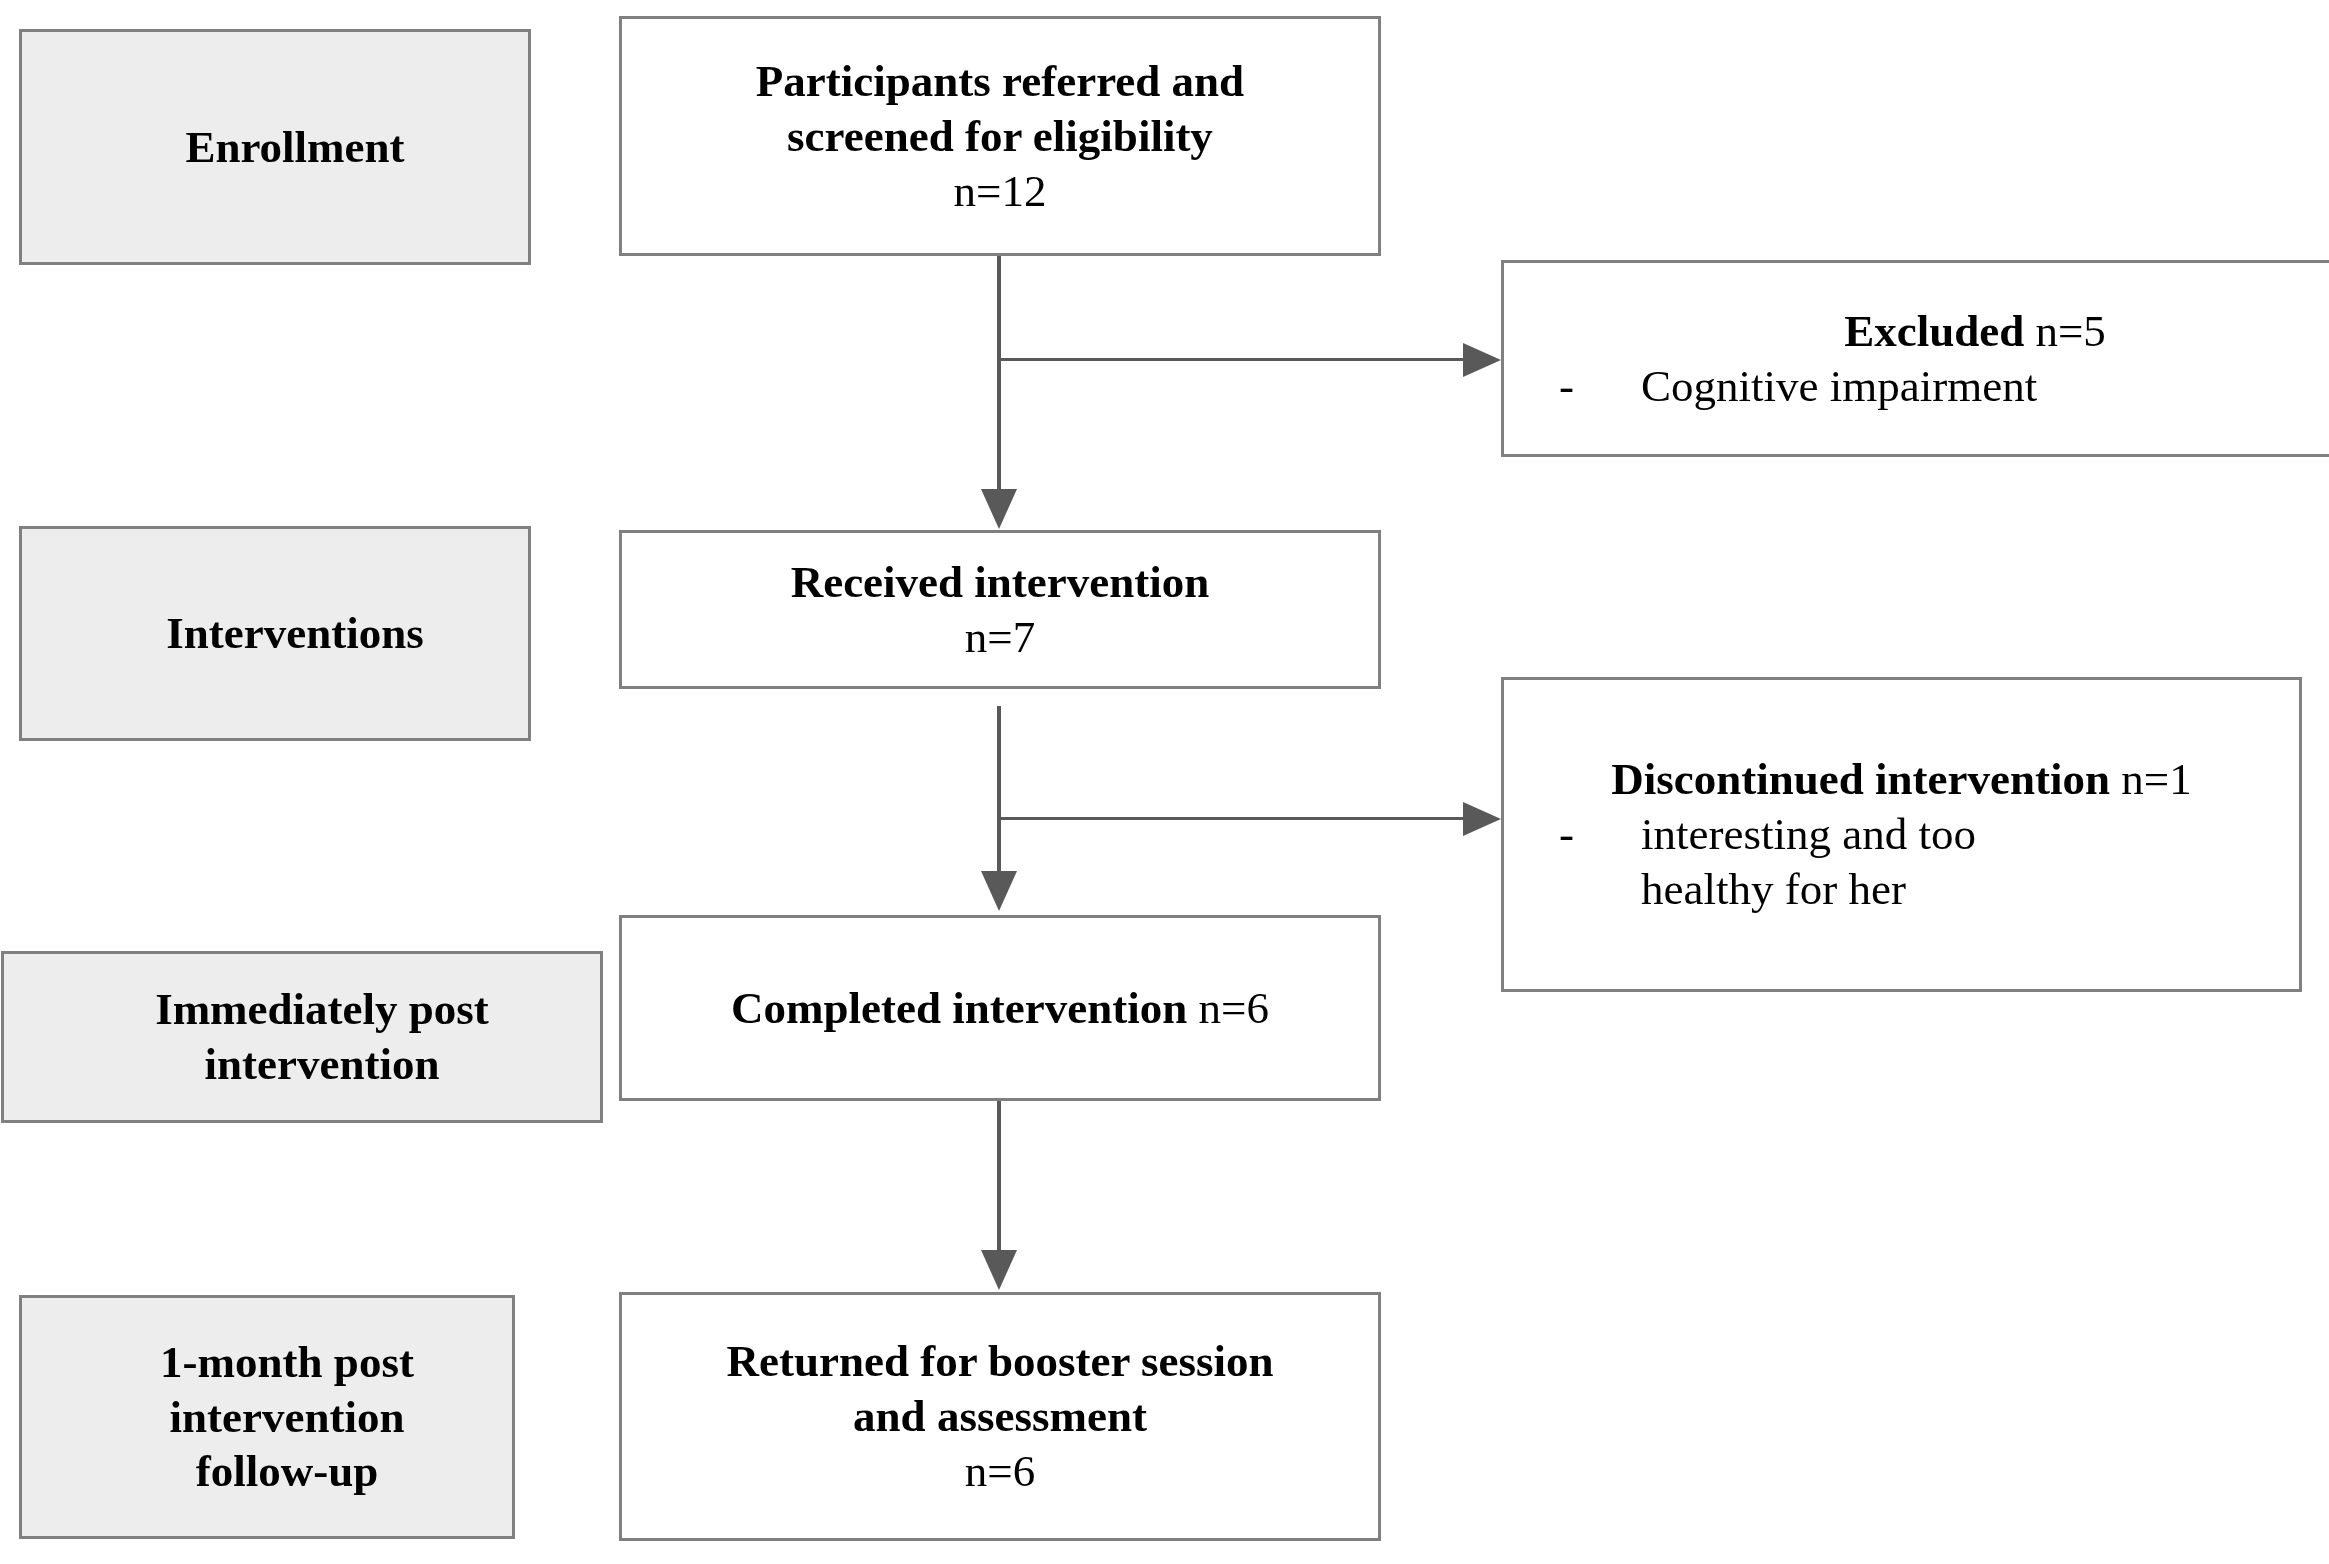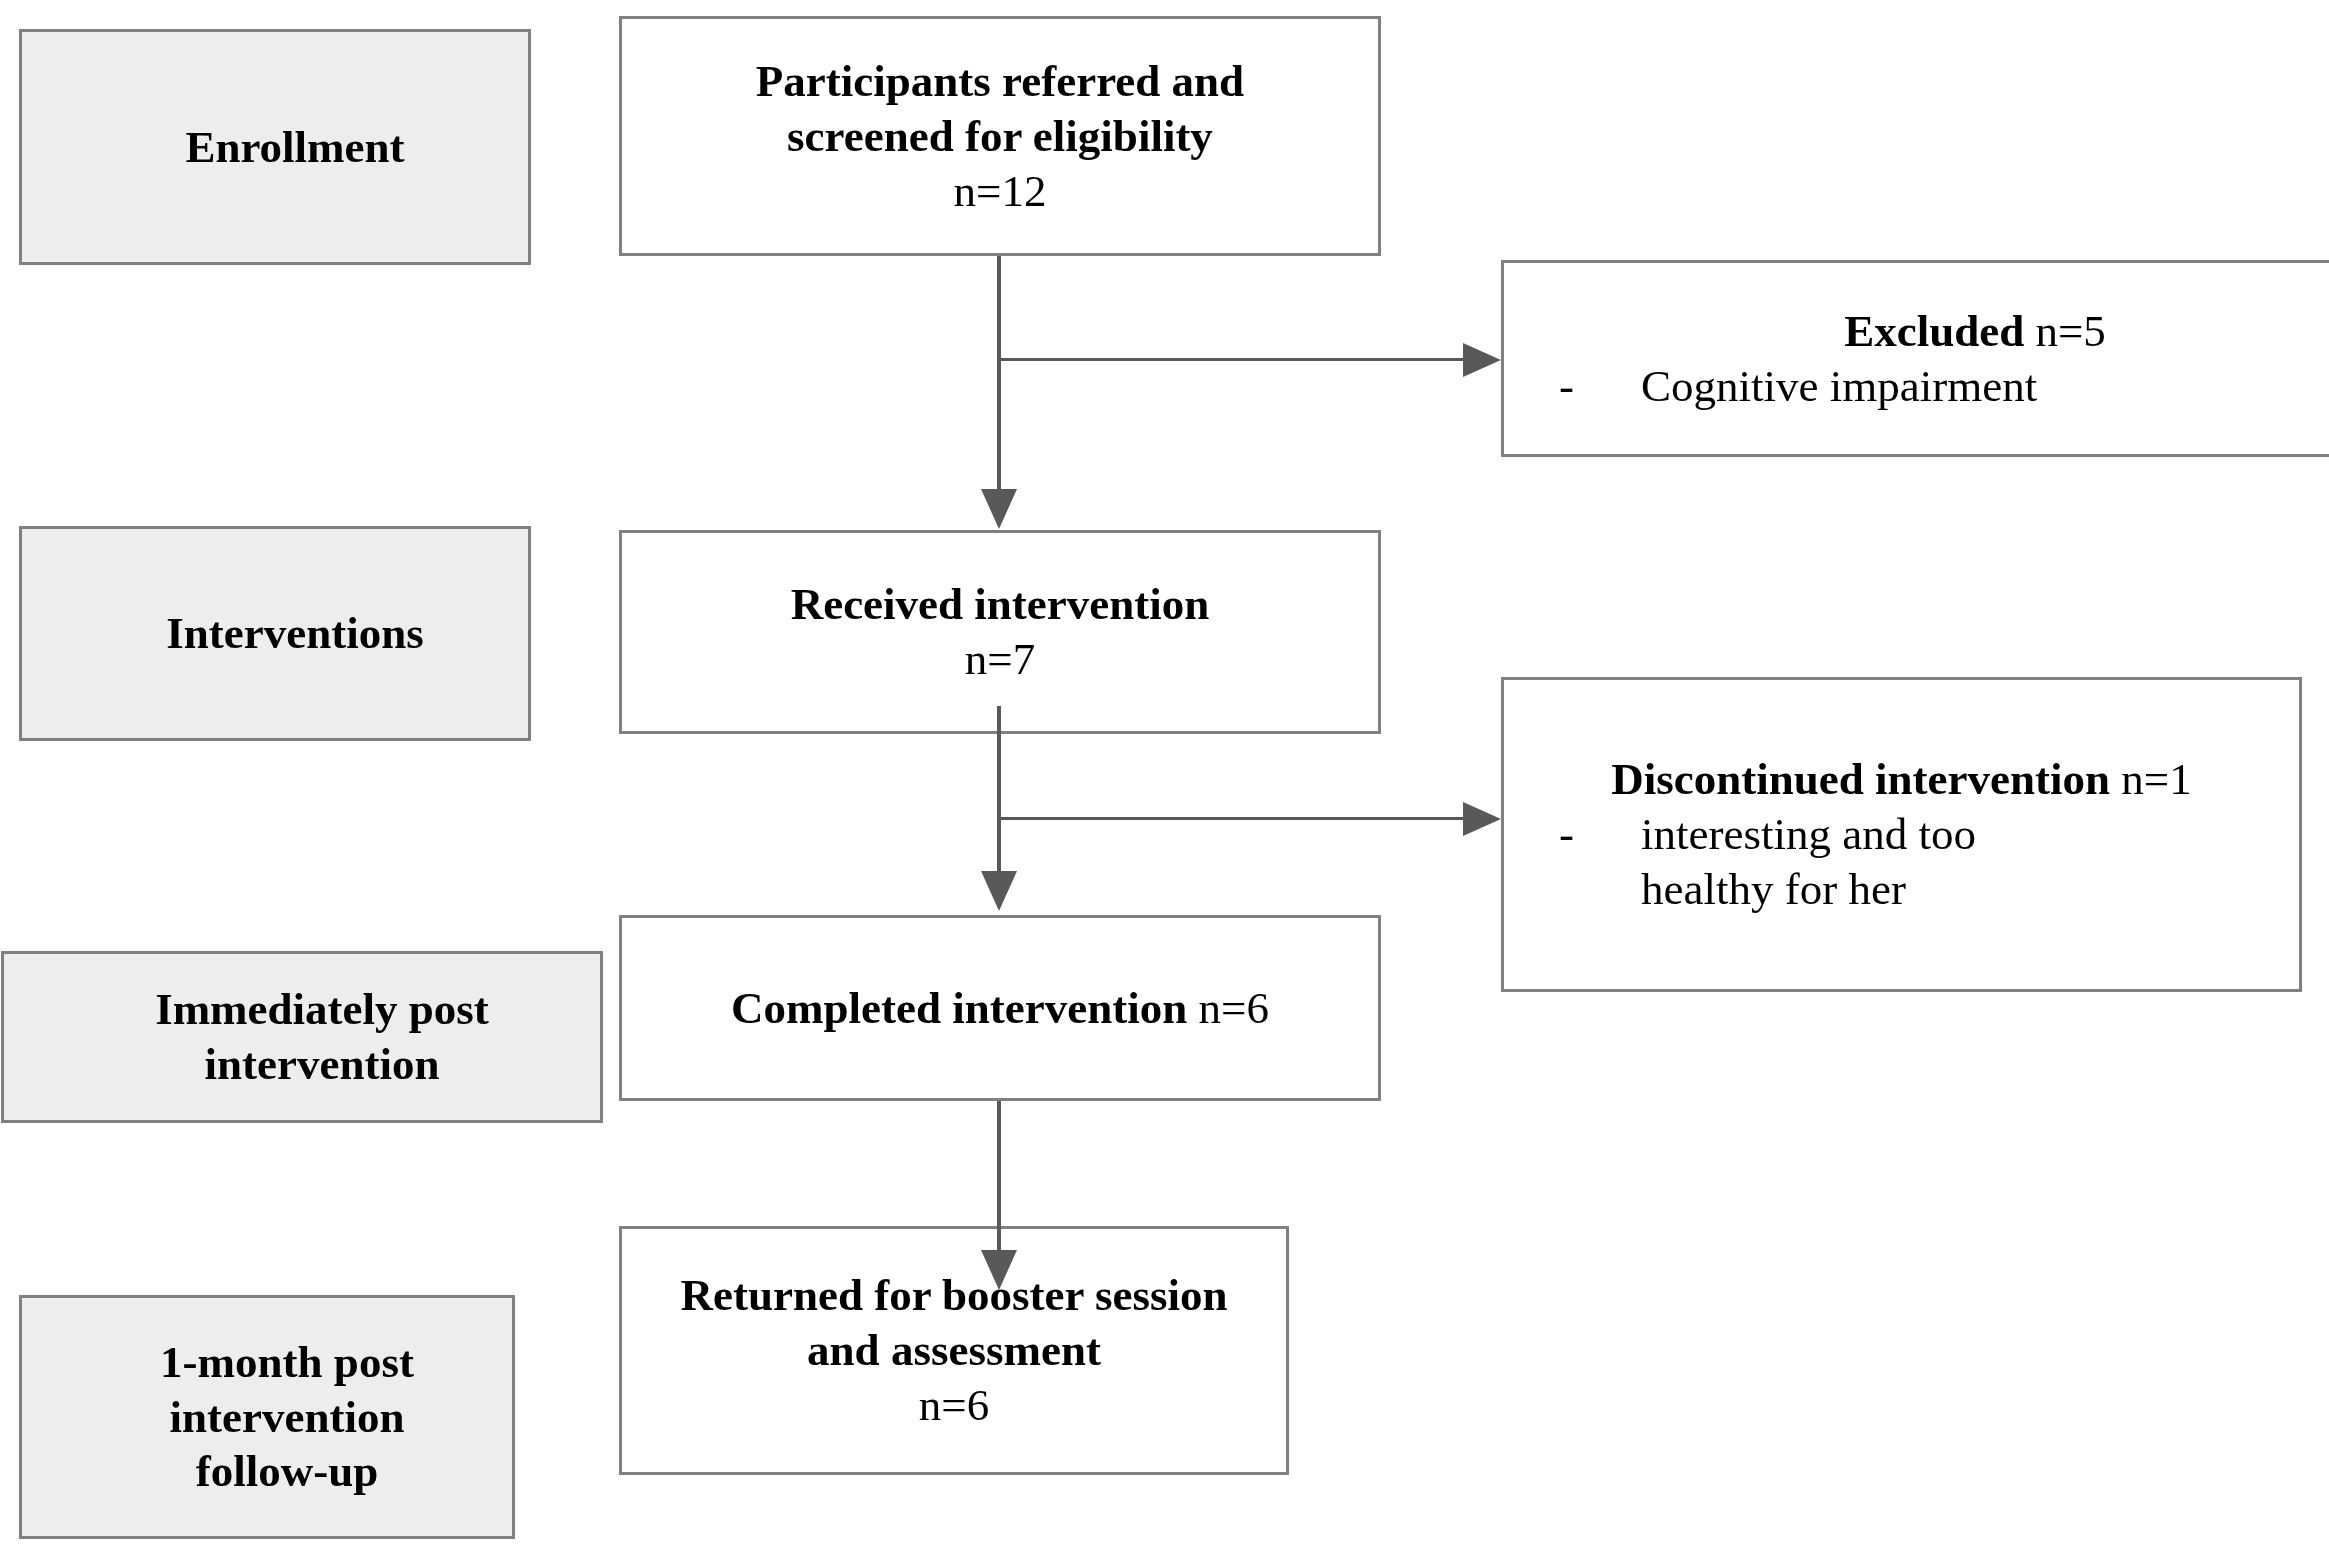--- a/index.html
+++ b/index.html
@@ -128,30 +128,30 @@
     <span class="ln">intervention</span>
     <span class="ln">follow-up</span>
   </div>
 
   <div class="box flow" style="left:619px; top:16.3px; width:762px; height:240px;">
     <span class="ln b">Participants referred and</span>
     <span class="ln b">screened for eligibility</span>
     <span class="ln r">n=12</span>
   </div>
 
-  <div class="box flow" style="left:619px; top:530px; width:762px; height:204px;">
+  <div class="box flow" style="left:619px; top:530px; width:762px; height:159px;">
     <span class="ln b">Received intervention</span>
     <span class="ln r">n=7</span>
   </div>
 
   <div class="box flow" style="left:619px; top:915px; width:762px; height:186px;">
     <span class="ln"><span class="b">Completed intervention</span><span class="r"> n=6</span></span>
   </div>
 
-  <div class="box flow" style="left:619px; top:1226px; width:670px; height:249px;">
+  <div class="box flow" style="left:619px; top:1292px; width:762px; height:249px;">
     <span class="ln b">Returned for booster session</span>
     <span class="ln b">and assessment</span>
     <span class="ln r">n=6</span>
   </div>
 
   <div class="box side" style="left:1501px; top:260px; width:948px; height:197px;">
     <div class="side-head"><span class="b">Excluded</span><span class="r"> n=5</span></div>
     <div class="side-bullet">
       <span class="side-dash">-</span>
       <span class="side-btext">

